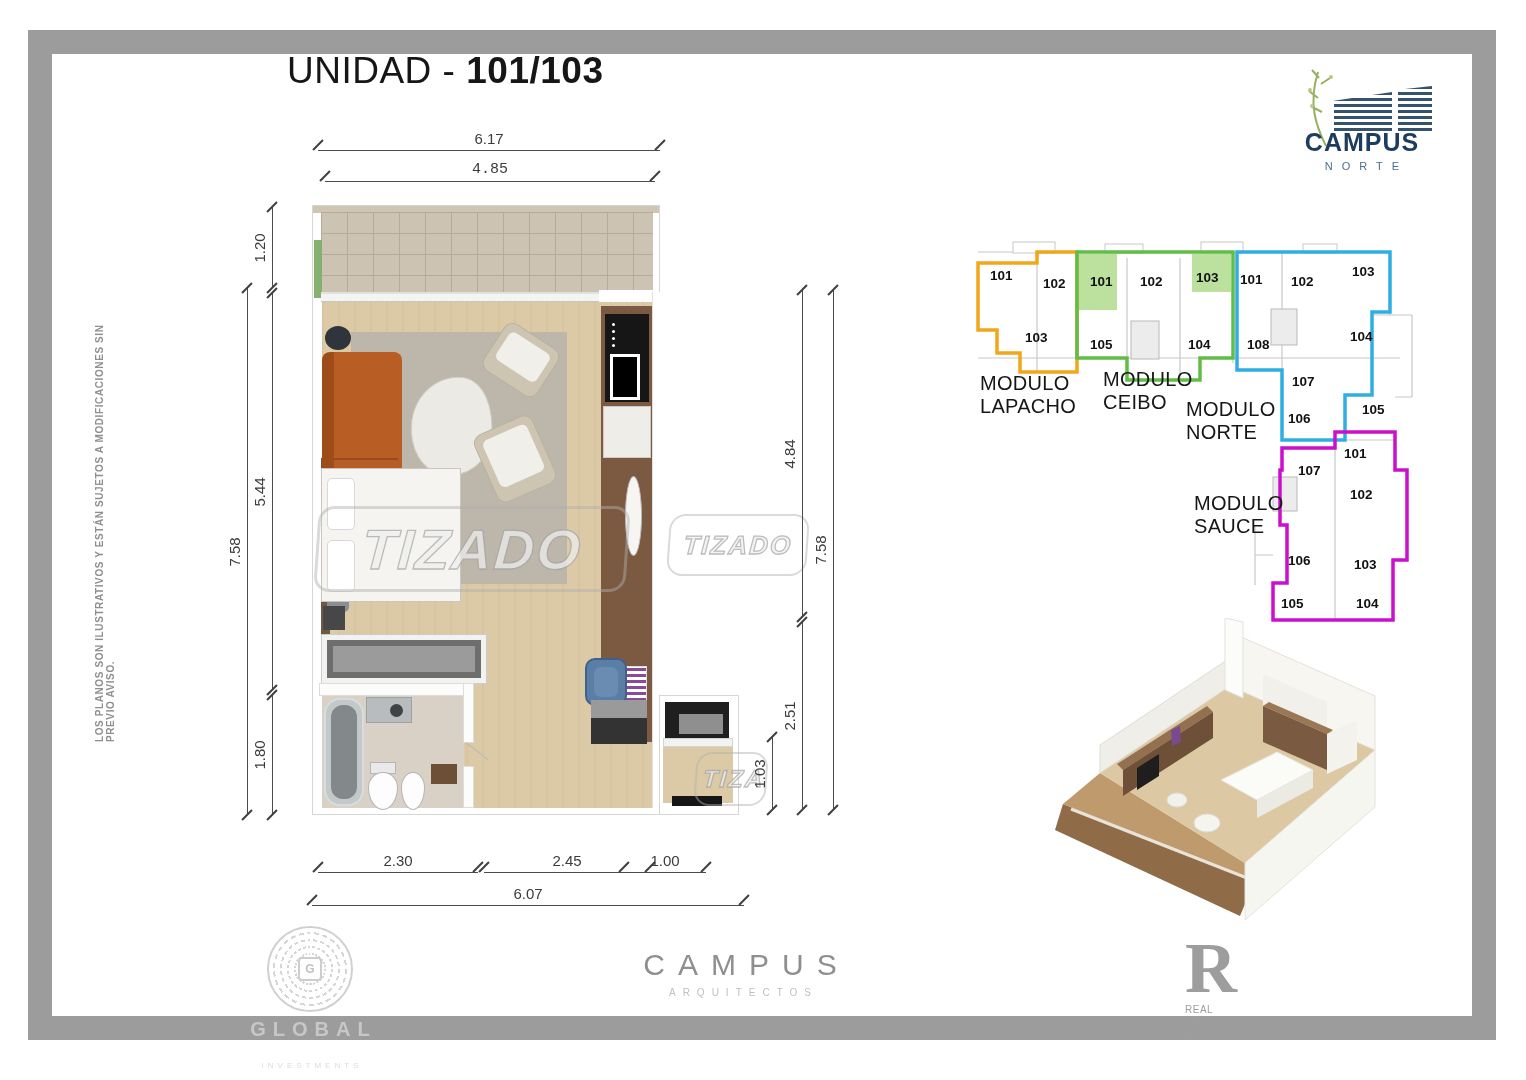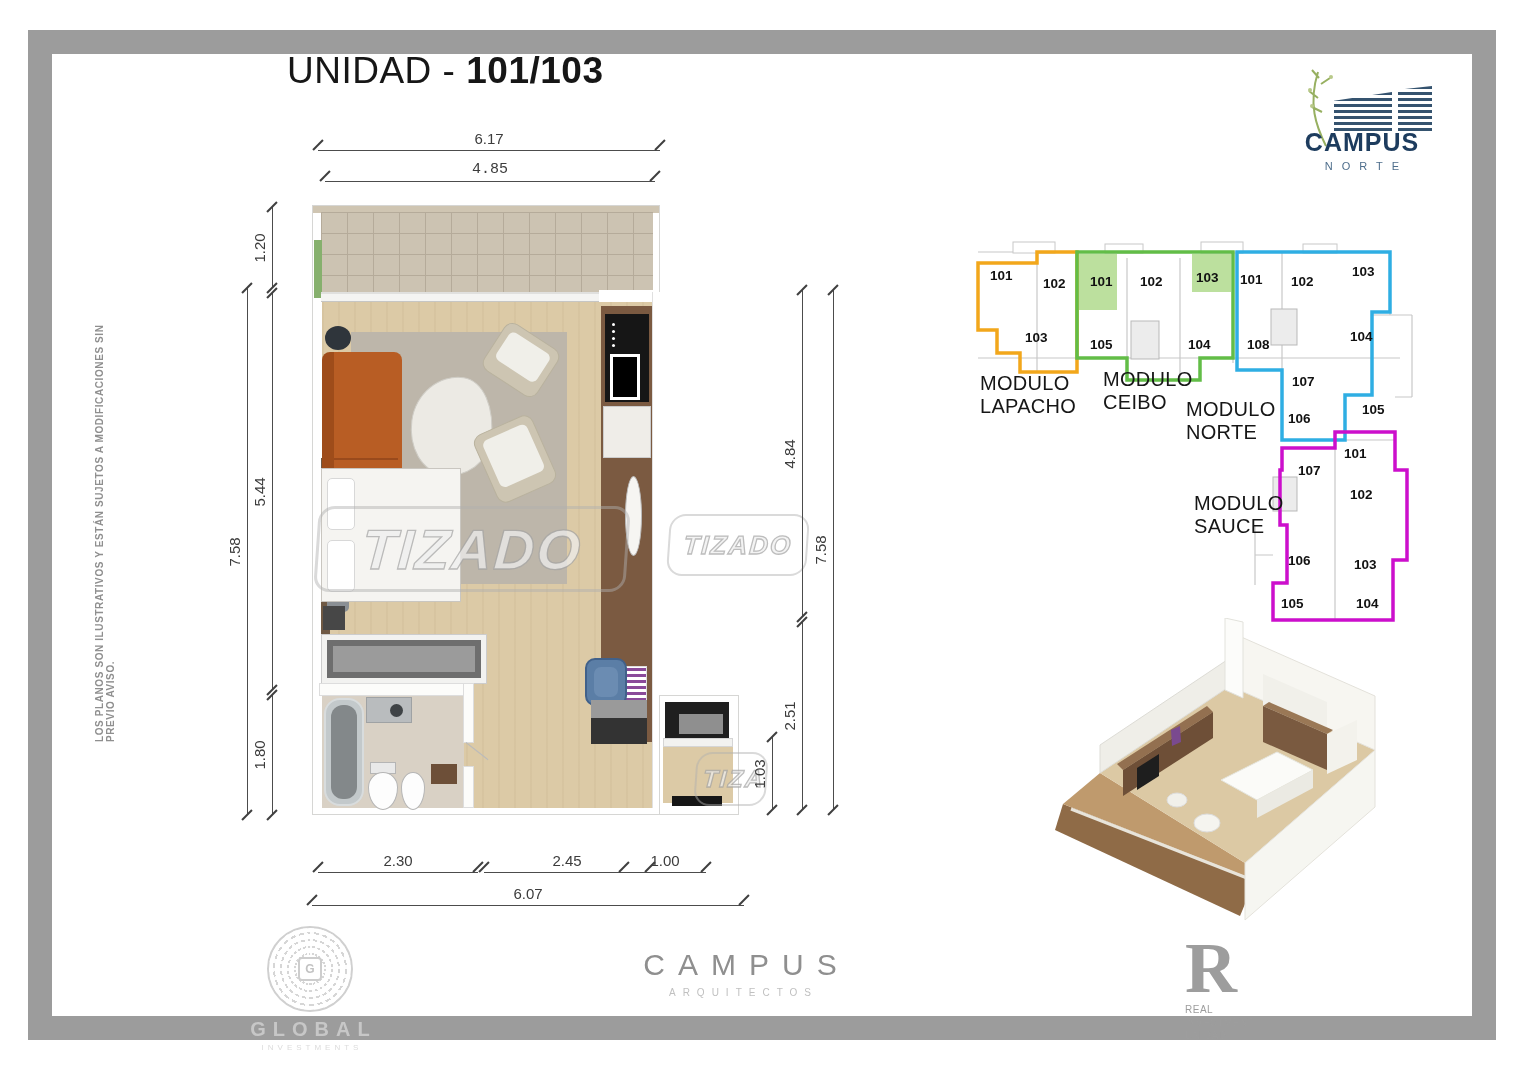--- a/index.html
+++ b/index.html
@@ -125,21 +125,21 @@
 
   .glb{position:absolute;left:243px;top:926px;width:134px;}
   .globe{width:82px;height:82px;margin:0 auto;border-radius:50%;border:2px solid #d0d0d0;position:relative;
          background:repeating-radial-gradient(circle at 50% 50%,#d6d6d6 0 2px,#fff 2px 7px);}
   .globe::before{content:"";position:absolute;inset:0;border-radius:50%;
          background:repeating-conic-gradient(rgba(255,255,255,.95) 0 6deg,rgba(255,255,255,0) 6deg 14deg);}
   .globe-g{position:absolute;left:50%;top:50%;transform:translate(-50%,-50%);width:20px;height:20px;background:#fff;
          border:2px solid #cdcdcd;border-radius:4px;font-size:12px;font-weight:bold;color:#c2c2c2;
          display:flex;align-items:center;justify-content:center;z-index:2;}
   .glb-name{margin-top:6px;text-align:center;font-size:20px;font-weight:bold;color:#c7c7c7;letter-spacing:7px;text-indent:7px;}
-  .glb-sub{text-align:center;font-size:8px;color:#dcdcdc;letter-spacing:4px;text-indent:4px;margin-top:2px;}
+  .glb-sub{text-align:center;font-size:8px;color:#dcdcdc;letter-spacing:4px;text-indent:4px;margin-top:20px;}
 
   .fol{position:absolute;left:620px;top:948px;width:240px;}
   .fol-name{font-size:30px;color:#8f8f8f;letter-spacing:13px;text-indent:13px;text-align:center;}
   .fol-sub{font-size:10px;color:#c0c0c0;letter-spacing:7px;text-indent:7px;text-align:center;margin-top:5px;}
 
   .rit{position:absolute;left:1185px;top:936px;width:130px;}
   .rit-r{font-family:"Liberation Serif",serif;font-size:72px;line-height:.9;font-weight:bold;color:#9d9d9d;}
   .rit-l{font-size:10px;color:#9d9d9d;letter-spacing:.5px;line-height:1.3;margin-top:2px;}
 
   .iso{position:absolute;left:1025px;top:618px;}

